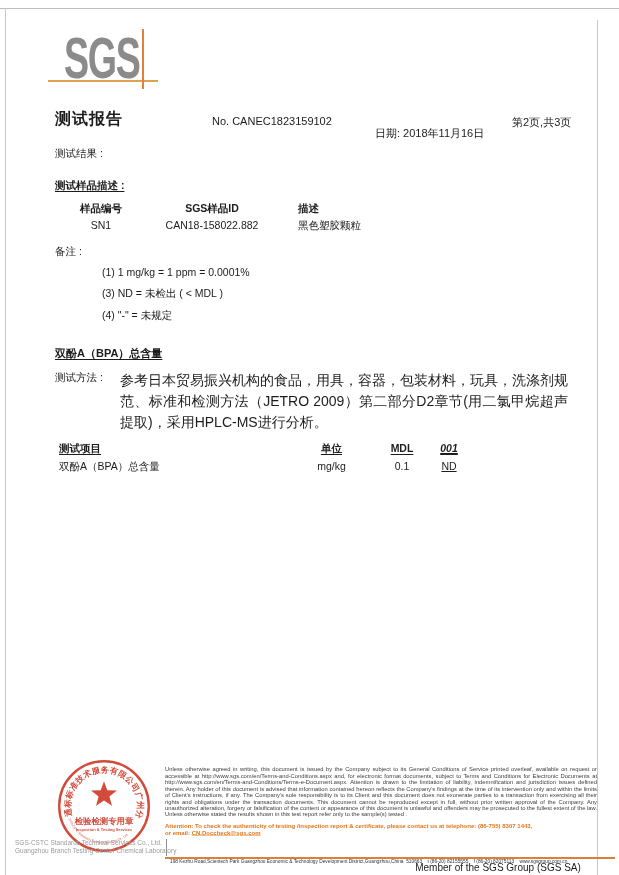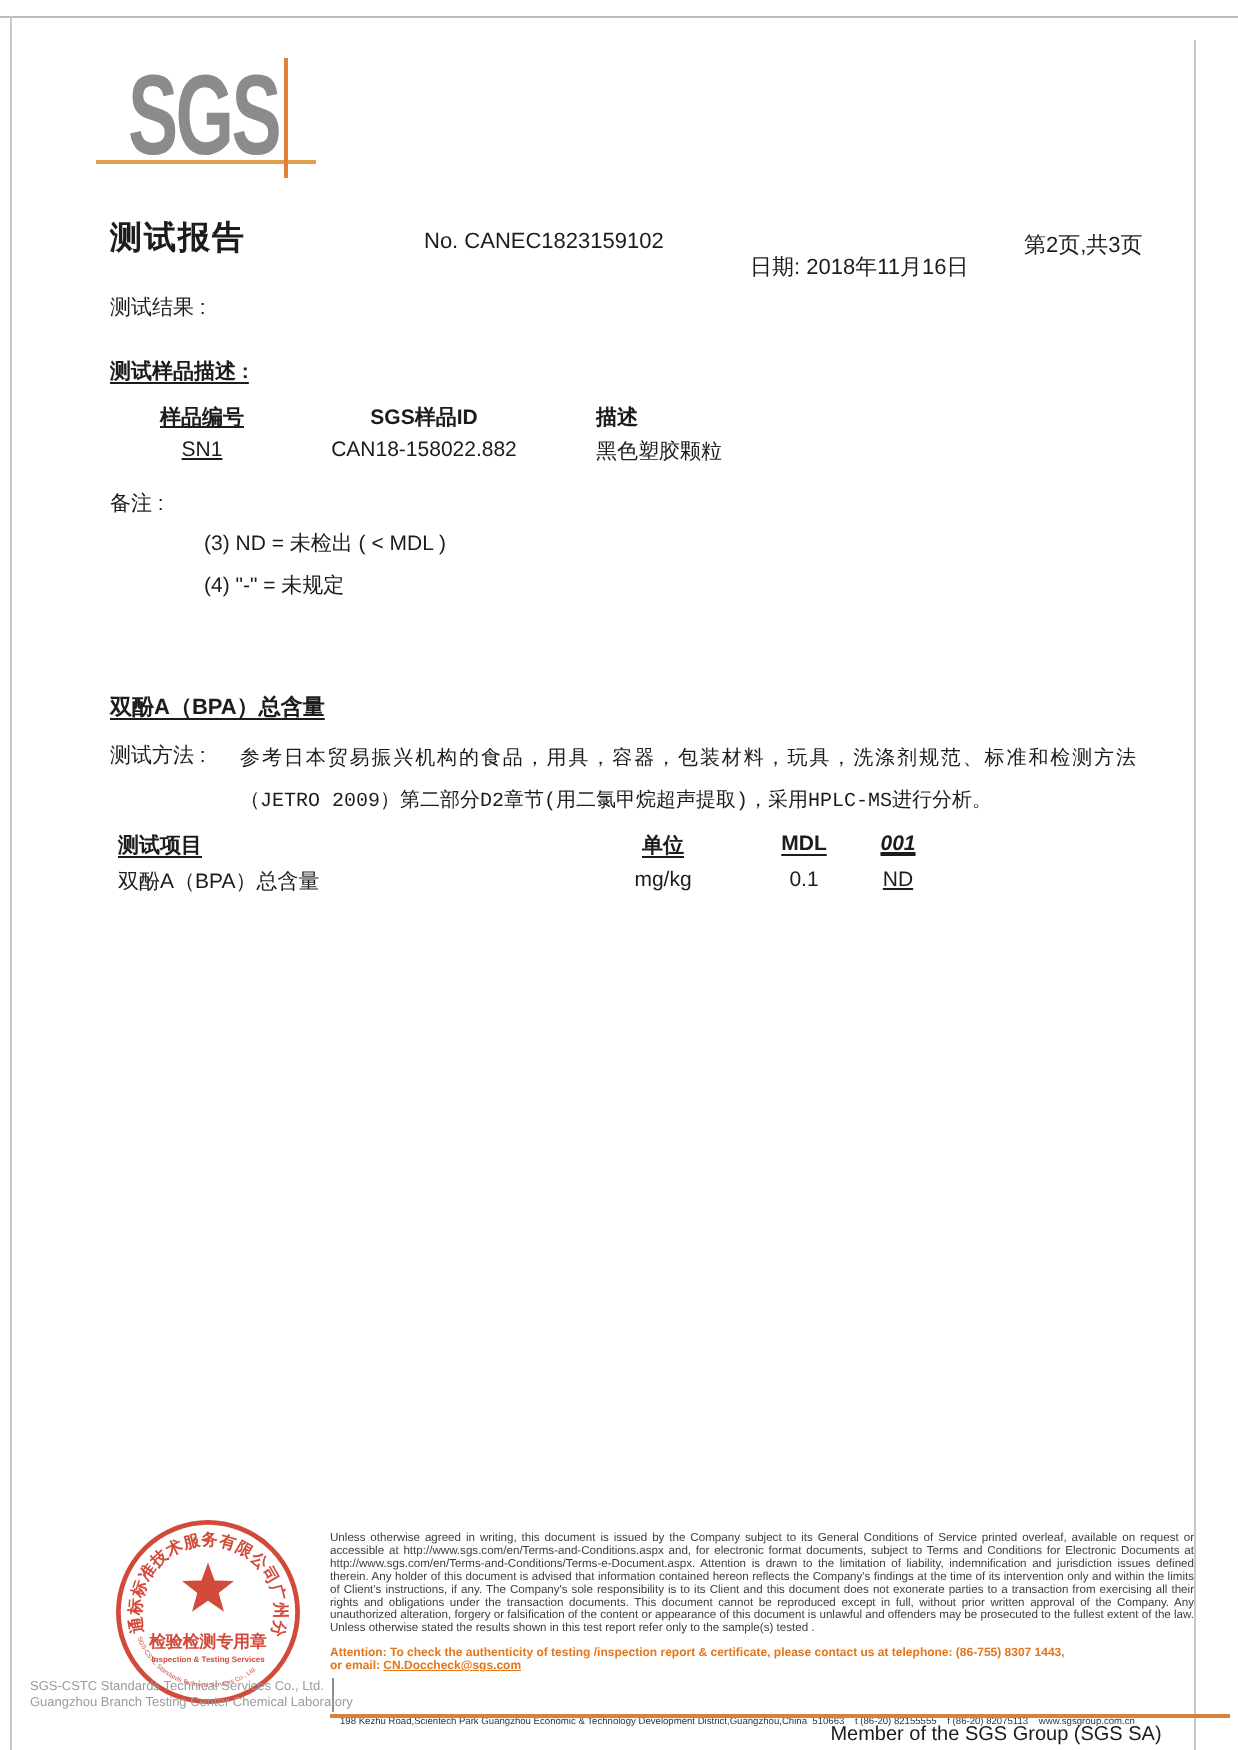--- a/index.html
+++ b/index.html
@@ -21,37 +21,37 @@
   .report-date{left:375px;top:126px;font-size:11px;}
   .page-info{left:512px;top:115px;font-size:11px;}
   .lbl{font-size:10.5px;}
   .results-label{left:55px;top:147px;}
   .sample-desc-label{left:55px;top:179px;font-weight:bold;text-decoration:underline;text-underline-offset:2px;}
   .notes-label{left:55px;top:245px;}
   
   .sample-table{left:55px;top:202px;width:420px;font-size:10.5px;}
   .st-row{display:flex;height:17px;align-items:flex-start;}
   .st-row.head{font-weight:bold;}
-  .st-c1{width:92px;text-align:center;text-decoration:underline;}
+  .st-c1{width:92px;text-align:center;}
   .st-c2{width:130px;text-align:center;}
   .st-c3{width:170px;text-align:left;padding-left:5px;margin-left:16px;}
   
   .notes{left:102px;top:262px;font-size:10.5px;line-height:21.3px;}
   
   .bpa-heading{left:55px;top:346px;font-size:11px;font-weight:bold;text-decoration:underline;text-underline-offset:2px;}
   .method-label{left:55px;top:371px;}
-  .method-text{left:120px;top:370px;width:448px;font-size:10px;line-height:21px;text-align:justify;font-family:Liberation Mono, monospace;}
+  .method-text{left:120px;top:370px;width:448px;font-size:14px;line-height:21px;text-align:justify;}
   
   .result-table{left:55px;top:416px;width:440px;font-size:10.5px;}
   .rt-row{display:flex;height:17.5px;align-items:flex-start;}
   .rt-c1{width:245px;text-align:left;padding-left:4px;}
   .rt-c2{width:55px;text-align:center;}
   .rt-c3{width:42px;text-align:center;margin-left:22px;}
   .rt-c4{width:36px;text-align:center;margin-left:8px;text-decoration:underline;}
-  .rt-row.head{font-weight:bold;}
+  .rt-row.head{font-weight:bold;margin-top:26px;}
   .rt-row.head span{text-decoration:underline;text-underline-offset:2px;}
   .rt-c4.italic{font-style:italic;font-weight:bold;}
   
   .stamp{left:56px;top:758px;width:96px;height:96px;opacity:0.92;z-index:1;}
   .company-lines{left:15px;top:839px;width:180px;z-index:2;}
   .company-inner{width:360px;transform:scale(0.5);transform-origin:0 0;color:#9b9b9b;
                  font-size:13px;line-height:15.5px;white-space:nowrap;}
   
   .legal-wrap{left:165px;top:766px;width:432px;height:60px;}
   .legal-inner{width:864px;transform:scale(0.5);transform-origin:0 0;font-size:11.6px;
@@ -96,20 +96,21 @@
     </div>
     <div class="st-row">
       <div class="st-c1">SN1</div>
       <div class="st-c2">CAN18-158022.882</div>
       <div class="st-c3">黑色塑胶颗粒</div>
     </div>
   </div>
 
   <div class="abs lbl notes-label">备注 :</div>
   <div class="abs notes">
+    <div>(1) 1 mg/kg = 1 ppm = 0.0001%</div>
     <div>(3) ND = 未检出 ( &lt; MDL )</div>
     <div>(4) "-" = 未规定</div>
   </div>
 
   <div class="abs bpa-heading">双酚A（BPA）总含量</div>
   <div class="abs lbl method-label">测试方法 :</div>
   <div class="abs method-text">参考日本贸易振兴机构的食品，用具，容器，包装材料，玩具，洗涤剂规范、标准和检测方法（JETRO 2009）第二部分D2章节(用二氯甲烷超声提取)，采用HPLC-MS进行分析。</div>
 
   <div class="abs result-table">
     <div class="rt-row head">

